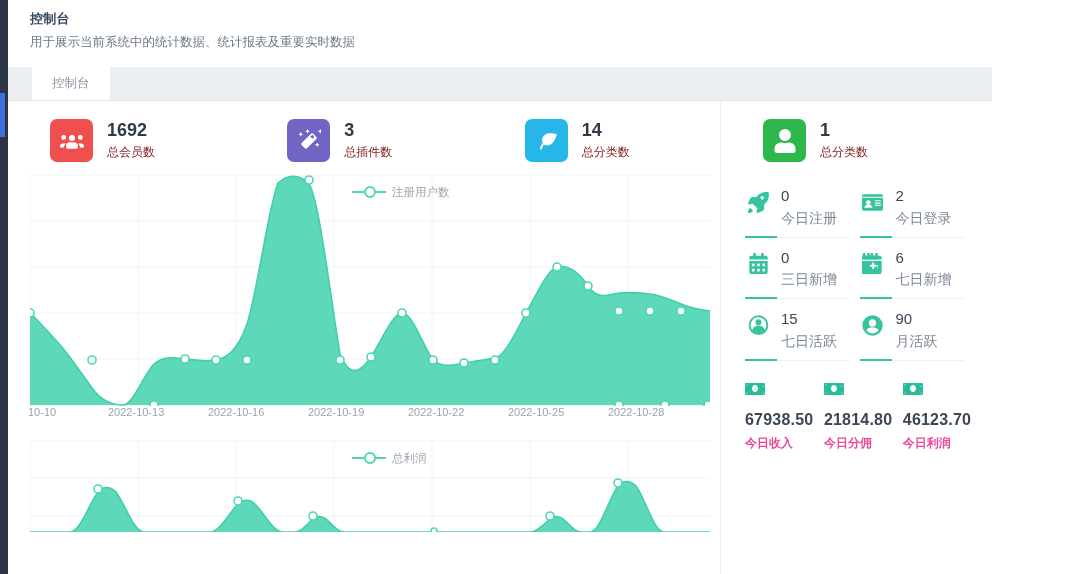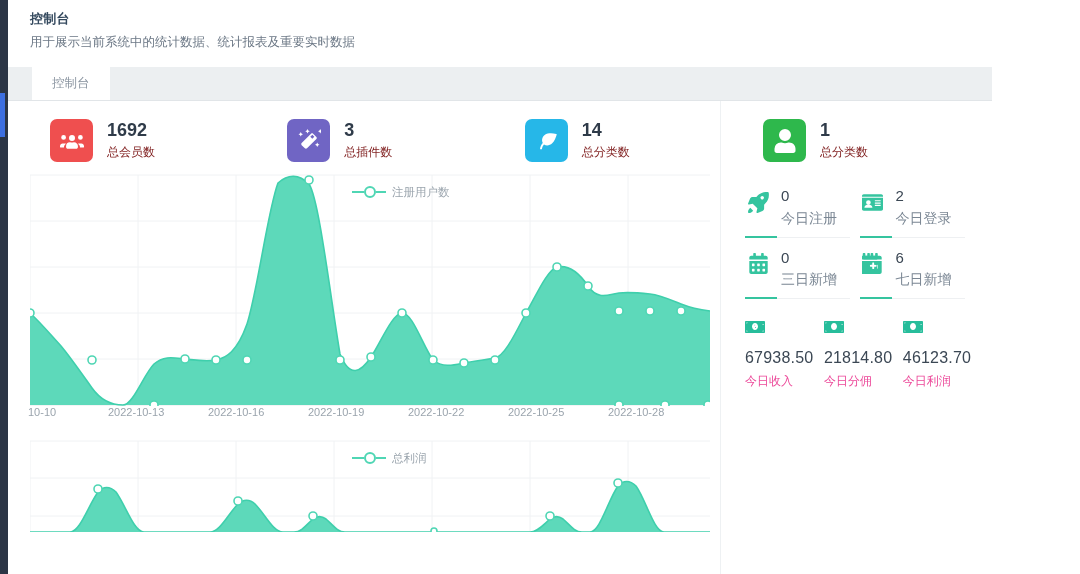--- a/index.html
+++ b/index.html
@@ -84,21 +84,21 @@
     width: 32px; height: 2px; background: #35c49f; z-index: 2;
   }
   .metric-icon { width: 26px; height: 26px; flex: 0 0 26px; display: flex; align-items: center; justify-content: center; margin-top: 1px; }
   .metric-icon svg { width: 21px; height: 21px; fill: #35c49f; }
   .metric-txt { margin-left: 10px; }
   .metric-num { font-size: 15px; color: #3b4754; line-height: 1.1; }
   .metric-label { font-size: 14px; color: #7b8794; margin-top: 5px; }
 
   
   .money-row { display: flex; padding: 18px 10px 0 24px; }
-  .money { width: 33.3%; }
+  .money { width: 33.3%; font-weight: bold; }
   .money-icon { width: 20px; height: 20px; }
   .money-icon svg { width: 20px; height: 20px; fill: #27bd9b; }
   .money-val { font-size: 16px; color: #3b4754; margin-top: 12px; letter-spacing: .2px; }
   .money-label { font-size: 12px; color: #ec4899; margin-top: 6px; }
 
   .legend-txt { font-size: 11.5px; fill: #9aa4ad; }
 </style>
 </head>
 <body>
 
@@ -334,20 +334,44 @@
                     <path d="M400 64h-48V16c0-9-7-16-16-16h-32c-9 0-16 7-16 16v48H160V16c0-9-7-16-16-16h-32c-9 0-16 7-16 16v48H48C21 64 0 85 0 112v48h448v-48c0-27-21-48-48-48zM0 464c0 27 21 48 48 48h352c27 0 48-21 48-48V192H0v272zm96-164c0-7 5-12 12-12h68v-68c0-7 5-12 12-12h72c7 0 12 5 12 12v68h68c7 0 12 5 12 12v72c0 7-5 12-12 12h-68v68c0 7-5 12-12 12h-72c-7 0-12-5-12-12v-68h-68c-7 0-12-5-12-12v-72z"></path>
                   </svg>
               </div>
               <div class="metric-txt">
                 <div class="metric-num">6</div>
                 <div class="metric-label">七日新增</div>
               </div>
             </div>
           </div>
 
+          <div class="metric-row">
+            <div class="metric">
+              <div class="metric-icon">
+                <svg viewBox="0 0 496 512">
+                    <path d="M248 104a72 72 0 1 0 0 144 72 72 0 0 0 0-144zm0-96a240 240 0 1 0 0 480 240 240 0 0 0 0-480zm0 48a191 191 0 0 1 191 192c0 44-15 85-40 117a160 160 0 0 0-151-109 160 160 0 0 0-151 109 191 191 0 0 1 151-309z"></path>
+                  </svg>
+              </div>
+              <div class="metric-txt">
+                <div class="metric-num">15</div>
+                <div class="metric-label">七日活跃</div>
+              </div>
+            </div>
+            <div class="metric">
+              <div class="metric-icon">
+                <svg viewBox="0 0 496 512">
+                    <path d="M248 8a248 248 0 1 0 0 496 248 248 0 0 0 0-496zm0 96a88 88 0 1 1 0 176 88 88 0 0 1 0-176zm0 344a191 191 0 0 1-146-68c3-51 105-79 146-79s143 28 146 79a191 191 0 0 1-146 68z"></path>
+                  </svg>
+              </div>
+              <div class="metric-txt">
+                <div class="metric-num">90</div>
+                <div class="metric-label">月活跃</div>
+              </div>
+            </div>
+          </div>
 
         </div>
 
         <div class="money-row">
           <div class="money">
             <div class="money-icon">
               <svg viewBox="0 0 640 512">
                   <path d="M608 64H32C14 64 0 78 0 96v320c0 18 14 32 32 32h576c18 0 32-14 32-32V96c0-18-14-32-32-32zM48 400v-32c18 0 32 14 32 32H48zm0-256v-32h32c0 18-14 32-32 32zm272 208c-53 0-96-50-96-112s43-112 96-112 96 50 96 112-43 112-96 112zm272 48h-32c0-18 14-32 32-32v32zm0-208c-18 0-32-14-32-32h32v32zm-272-8c-7 0-13 2-18 5-4 3-6 6-6 10 0 3 1 6 4 8 4 4 12 7 22 9v-32h-2zm22 78c-4-3-12-6-22-8v33h2c9 0 16-2 21-6 4-3 6-7 6-11s-2-6-7-8z"></path>
                   <path d="M320 196c-7 0-13 2-18 5-4 3-6 6-6 10 0 3 1 6 4 8 4 4 12 7 22 9v-32h-2z" fill="#fff"></path>
                 </svg>

